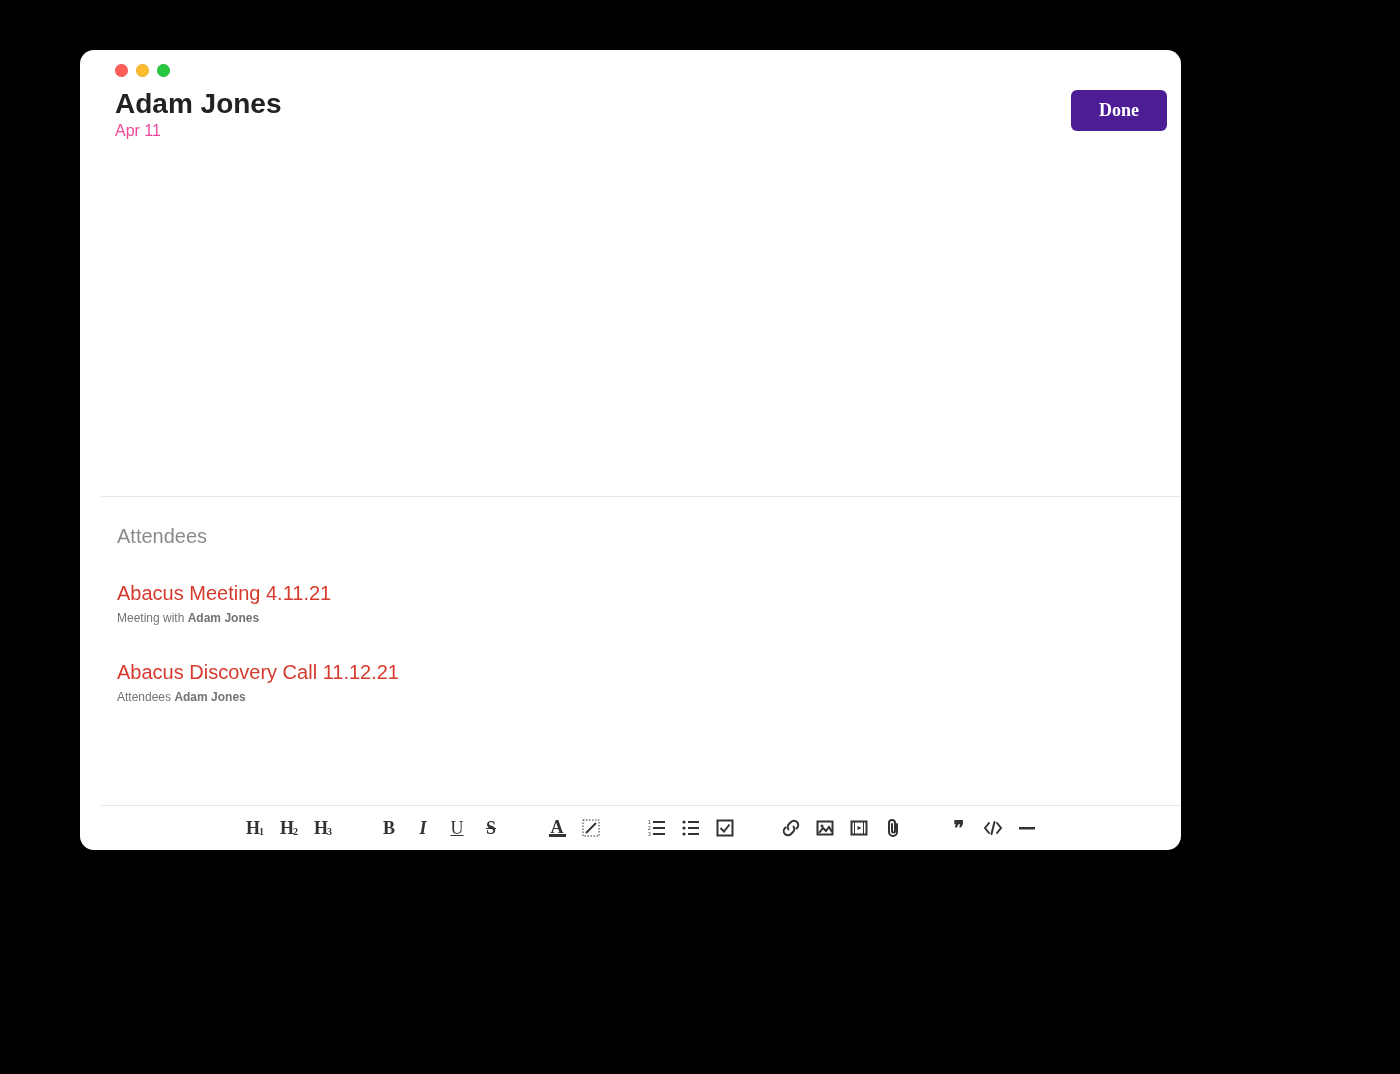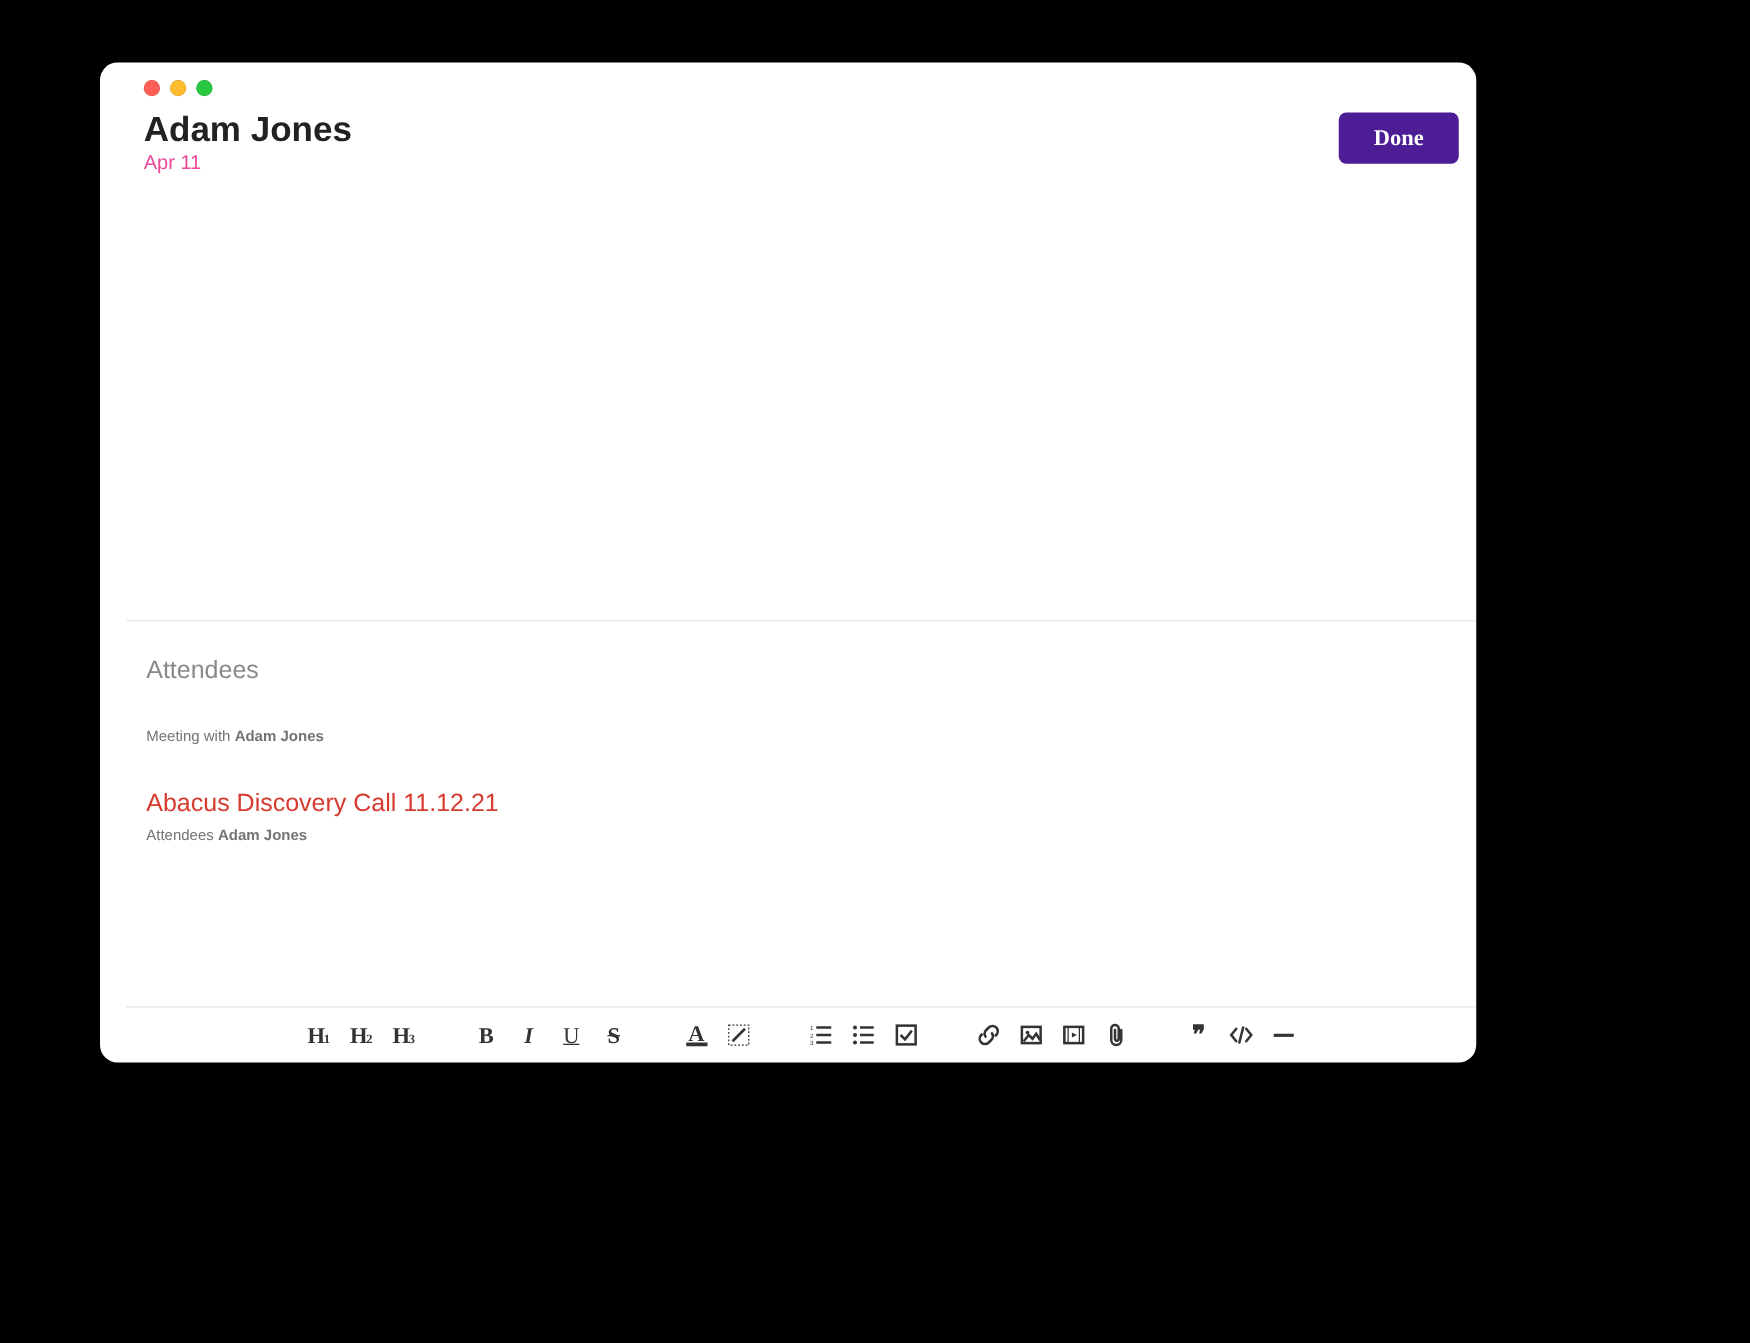--- a/index.html
+++ b/index.html
@@ -161,20 +161,21 @@
   </div>
 
   <div class="editor-body"></div>
 
   <div class="divider"></div>
 
   <div class="backlinks">
     <div class="backlinks-label">Attendees</div>
 
     <div class="bl-item">
+      <div class="bl-title">Abacus Meeting 4.11.21</div>
       <div class="bl-snippet">
         <span>Meeting with </span><span class="hl">Adam Jones</span>
       </div>
     </div>
 
     <div class="bl-item">
       <div class="bl-title">Abacus Discovery Call 11.12.21</div>
       <div class="bl-snippet">
         <span>Attendees </span><span class="hl">Adam Jones</span>
       </div>

